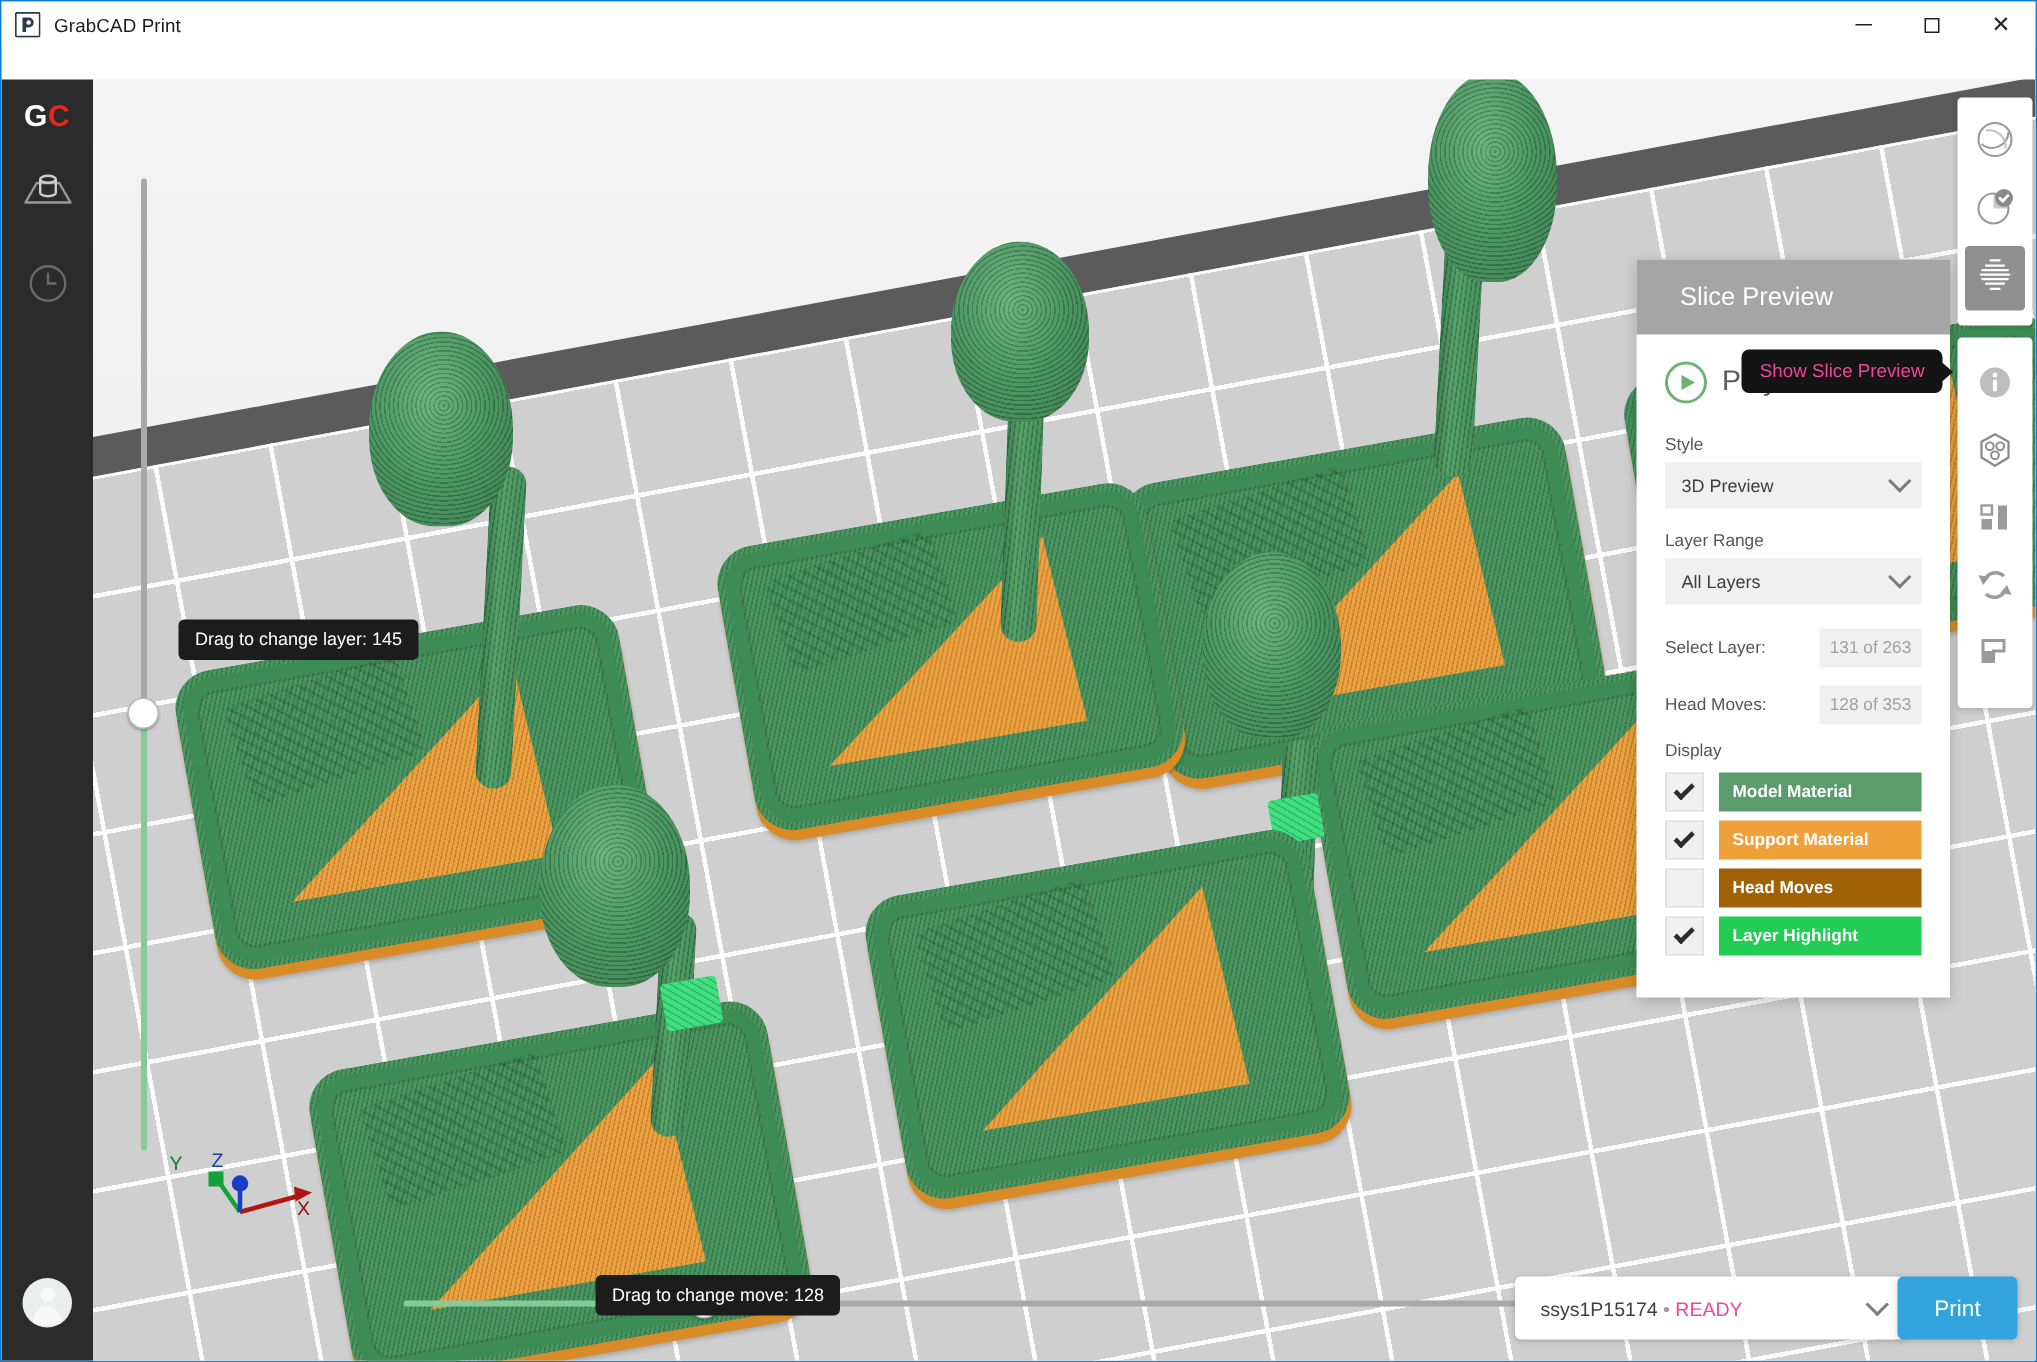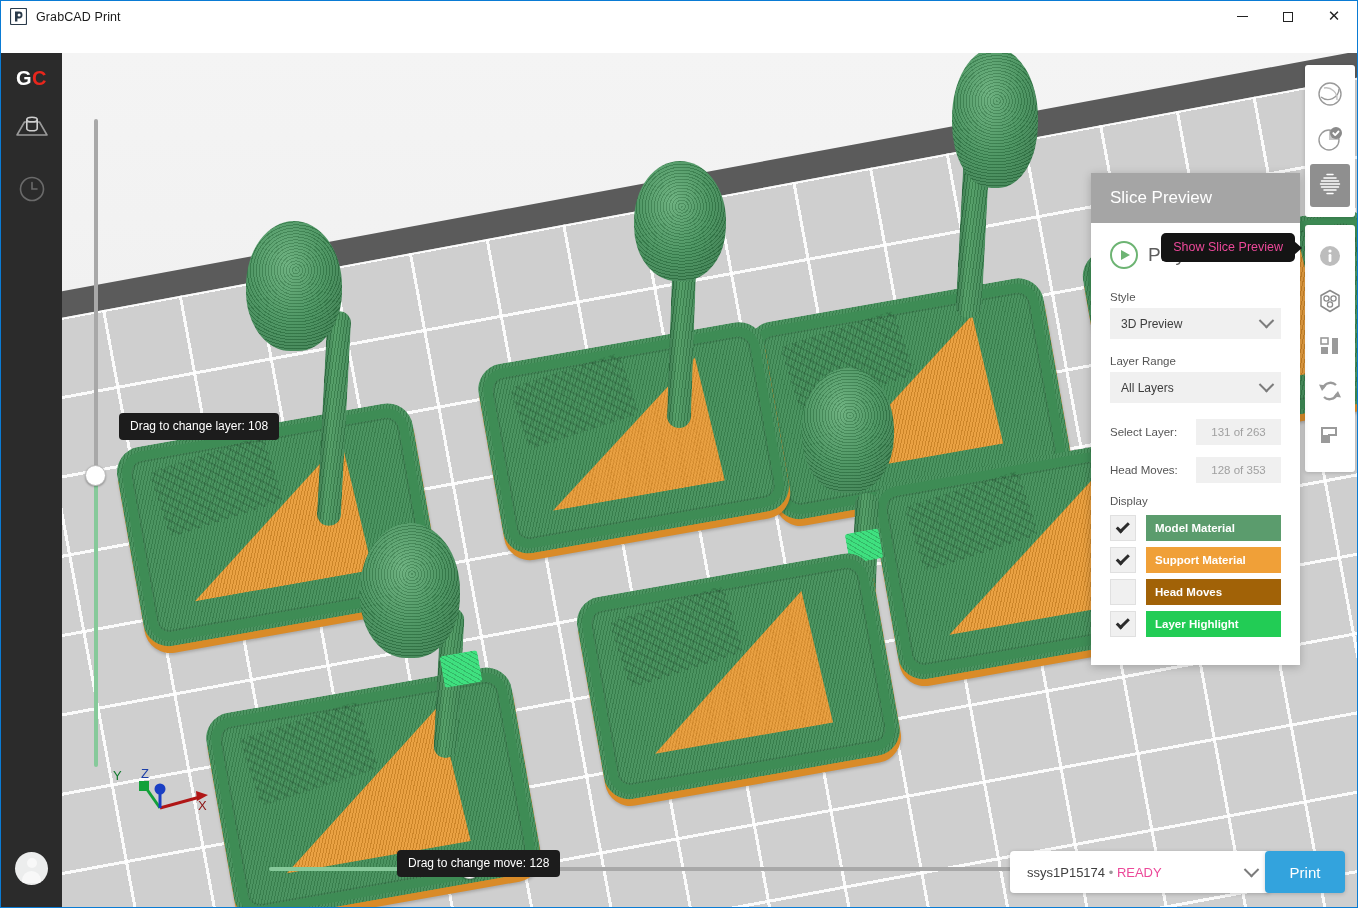--- a/index.html
+++ b/index.html
@@ -255,21 +255,21 @@
 
   
   .panel {
     position: absolute; right: 57px; top: 120px;
     width: 209px;
     background: #ffffff;
     box-shadow: 0 2px 9px rgba(0,0,0,.22);
   }
   .panel-head {
     height: 50px; background: #a5a5a5;
-    display: flex; align-items: center; padding-left: 19px;
+    display: flex; align-items: center; padding-left: 29px;
     color: #ffffff; font-size: 17px;
   }
   .panel-body { padding: 18px 19px 22px 19px; }
   .play-row { display: flex; align-items: center; margin-bottom: 22px; }
   .play-circle {
     width: 28px; height: 28px; border-radius: 50%;
     border: 2px solid #6db473;
     display: flex; align-items: center; justify-content: center;
     margin-right: 10px;
   }
@@ -290,21 +290,21 @@
   .select-val { font-size: 12px; color: #3d3d3d; }
   .chev {
     width: 11px; height: 11px;
     border-right: 2.4px solid #7c7c7c;
     border-bottom: 2.4px solid #7c7c7c;
     transform: rotate(45deg) translate(-2px,-2px);
   }
   .row-ro { display: flex; align-items: center; justify-content: space-between; margin-bottom: 12px; }
   .row-ro .lbl { font-size: 11.5px; color: #555555; }
   .ro-box {
-    width: 85px; height: 26px; background: #f0f0f0;
+    width: 68px; height: 26px; background: #f0f0f0;
     display: flex; align-items: center; justify-content: center;
     font-size: 11.5px; color: #a0a0a0;
   }
   .disp-title { font-size: 11.5px; color: #555555; margin: 9px 0 8px 0; }
   .disp-row { display: flex; align-items: center; margin-bottom: 6px; font-weight: bold; }
   .cbx {
     width: 26px; height: 26px; background: #f0f0f0; border: 1px solid #e0e0e0;
     display: flex; align-items: center; justify-content: center;
     margin-right: 10px; flex: none;
   }
@@ -484,21 +484,21 @@
           <div class="pad-emboss"></div>
         </div>
       </div>
     </div>
 
     <div class="vslider">
       <div class="vtrack-top"></div>
       <div class="vtrack-bot"></div>
       <div class="vhandle"></div>
     </div>
-    <div class="tip tip-layer">Drag to change layer: 108</div>
+    <div class="tip tip-layer">Drag to change layer: 145</div>
 
     <div class="hslider">
       <div class="htrack-left"></div>
       <div class="htrack-right"></div>
       <div class="hhandle"></div>
     </div>
     <div class="tip tip-move">Drag to change move: 128</div>
 
     <div class="gizmo">
       <svg width="120" height="70" viewBox="0 0 120 70">

